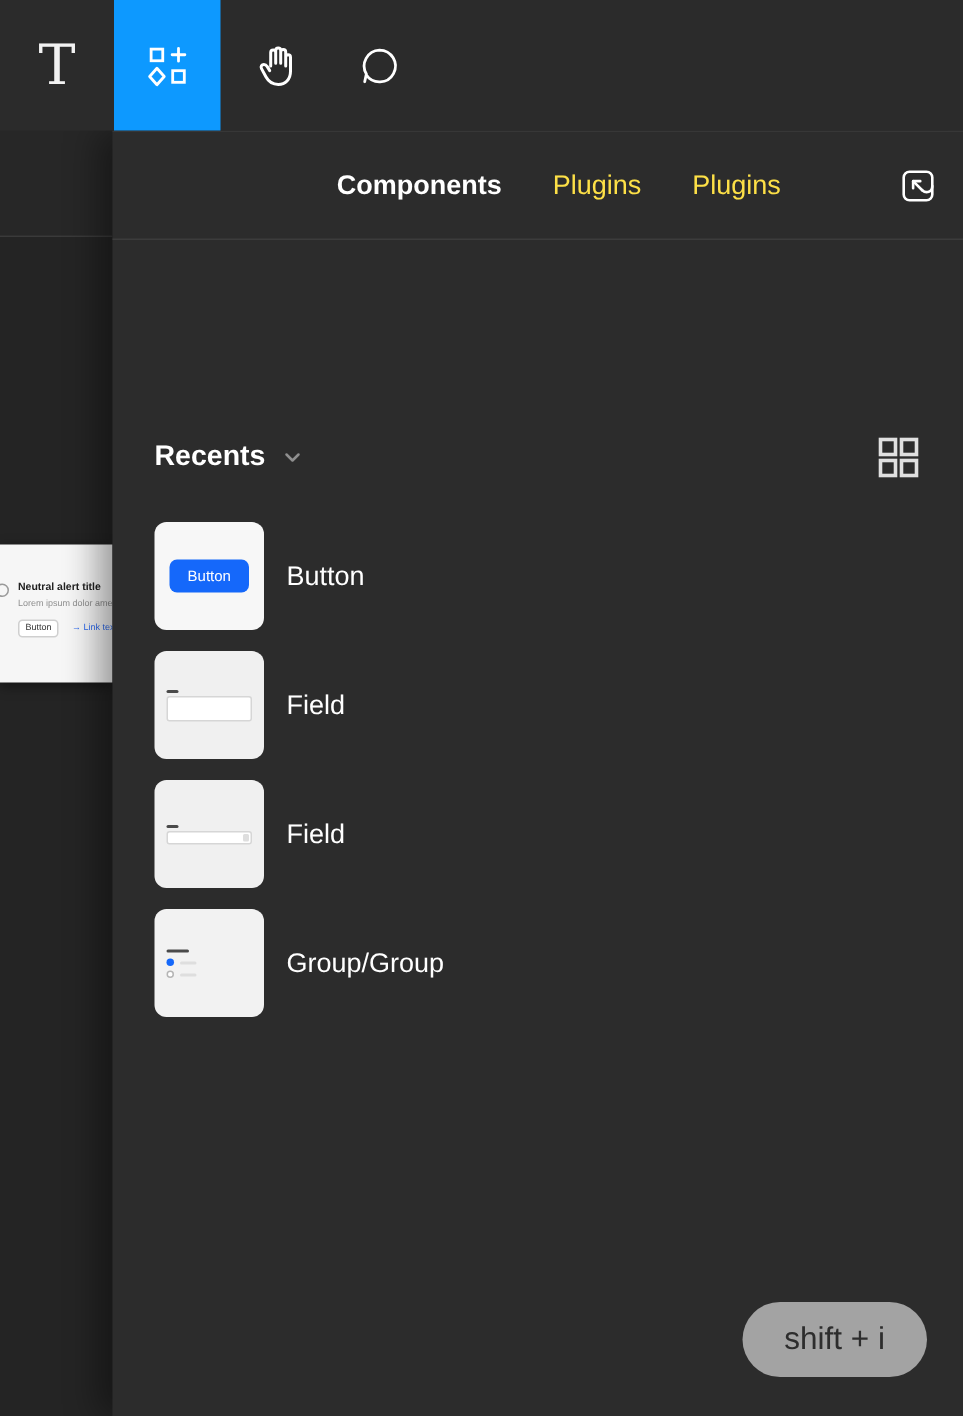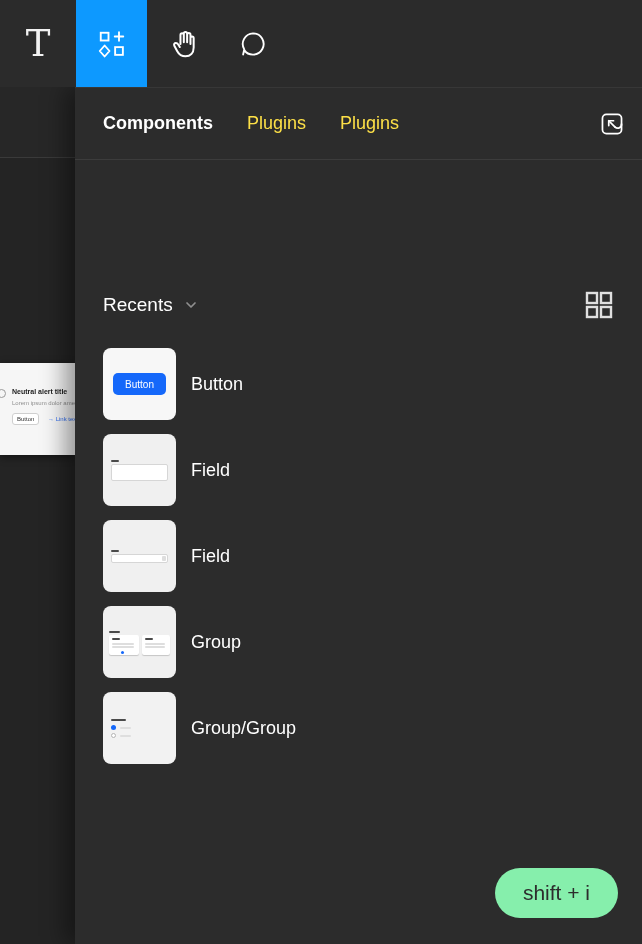--- a/index.html
+++ b/index.html
@@ -26,37 +26,37 @@
   .alert-body { position:absolute; left:12px; top:37px; font-size:6px; color:#8f8f8f; white-space:nowrap; }
   .alert-btn { position:absolute; left:12px; top:50px; font-size:6px; color:#333; background:#fff;
     border:1px solid #cfcfcf; border-radius:3px; padding:2px 4px; white-space:nowrap; }
   .alert-link { position:absolute; left:48px; top:53px; font-size:6px; color:#2e6bf0; white-space:nowrap; }
 
   
   .panel { position:absolute; left:75px; top:87px; width:567px; height:857px; background:#2c2c2c;
     box-shadow:-10px 0 22px rgba(0,0,0,.4); border-top:1px solid #373737; z-index:20; }
 
   .panel-header { position:absolute; left:0; top:0; width:567px; height:72px;
-    border-bottom:1px solid #3c3c3c; display:flex; align-items:center; }
+    border-bottom:1px solid #3c3c3c; display:flex; align-items:center;justify-content:center; }
   .tabs { display:flex; align-items:center; gap:34px; margin-left:28px; }
   .tab { font-size:18px; color:#fde047; cursor:default; }
   .tab.active { color:#ffffff; font-weight:700; }
   .open-window { position:absolute; right:15px; top:21px; width:30px; height:30px;
     display:flex; align-items:center; justify-content:center; }
 
   .search-box { position:absolute; left:28px; top:106px; width:524px; height:64px;
     background:#383838; border-radius:10px; display:flex; align-items:center; padding:0 20px; }
   .search-box svg { flex:0 0 auto; margin-right:18px; }
   .search-box input { flex:1; background:transparent; border:none; outline:none;
     font-size:20px; color:#e5e5e5; font-family:"Liberation Sans", sans-serif; }
   .search-box input::placeholder { color:#8e8e8e; }
 
   .section-row { position:absolute; left:28px; top:201px; width:511px; height:32px;
     display:flex; align-items:center; }
-  .section-title { font-size:19px; font-weight:400; color:#ffffff; }
+  .section-title { font-size:19px; font-weight:700; color:#ffffff; }
   .section-chevron { margin-left:10px; display:flex; align-items:center; }
   .section-view { margin-left:auto; display:flex; align-items:center; }
 
   .item-list { position:absolute; left:28px; top:260px; width:524px;
     display:flex; flex-direction:column; gap:14px; }
   .item-row { display:flex; align-items:center; height:72px; }
   .thumb { position:relative; width:73px; height:72px; border-radius:8px; background:#f0f0f0;
     overflow:hidden; flex:0 0 auto; }
   .item-label { margin-left:15px; font-size:18px; font-weight:500; color:#ffffff; }
 
@@ -70,21 +70,21 @@
   .bar.light { background:#dedede; }
   .chip-blue { position:absolute; background:#1568fa; border-radius:1px; }
   .chip-ghost { position:absolute; background:#fff; border:1px solid #ccc; border-radius:1px; }
   .mini-input { position:absolute; background:#fff; border:1px solid #d6d6d6; border-radius:2px; }
   .mini-card { position:absolute; background:#fff; border-radius:2px; box-shadow:0 1px 1px rgba(0,0,0,.18); }
   .dot-blue { position:absolute; width:3px; height:3px; border-radius:50%; background:#1568fa; }
   .radio-on { position:absolute; width:5px; height:5px; border-radius:50%; background:#1568fa; }
   .radio-off { position:absolute; width:5px; height:5px; border-radius:50%; background:#fff; border:1px solid #b5b5b5; }
 
   .shortcut-badge { position:absolute; right:24px; bottom:26px; height:50px; padding:0 28px;
-    background:#86efac; border-radius:25px; display:flex; align-items:center;
+    background:#a3a3a3; border-radius:25px; display:flex; align-items:center;
     font-size:21px; font-weight:500; color:#2d2d2d; z-index:40; }
 </style>
 </head>
 <body>
 
 <div class="stage">
 
   <div class="canvas">
     <div class="canvas-lower"></div>
     <div class="alert-card">
@@ -153,37 +153,20 @@
       <div class="item-row">
         <div class="thumb">
           <div class="bar dark" style="left:8px; top:30px; width:8px; height:2px;"></div>
           <div class="mini-input" style="left:8px; top:34px; width:57px; height:9px;"></div>
           <div class="bar light" style="left:59px; top:36px; width:4px; height:5px;"></div>
         </div>
         <span class="item-label">Field</span>
       </div>
 
 
-      <div class="item-row">
-        <div class="thumb">
-          <div class="bar dark" style="left:6px; top:25px; width:11px; height:2px;"></div>
-          <div class="mini-card" style="left:6px; top:29px; width:30px; height:20px;">
-            <div class="bar dark" style="left:3px; top:3px; width:8px; height:2px;"></div>
-            <div class="bar light" style="left:3px; top:8px; width:22px; height:1.5px;"></div>
-            <div class="bar light" style="left:3px; top:11px; width:22px; height:1.5px;"></div>
-            <div class="dot-blue" style="left:12px; top:16px;"></div>
-          </div>
-          <div class="mini-card" style="left:39px; top:29px; width:28px; height:20px;">
-            <div class="bar dark" style="left:3px; top:3px; width:8px; height:2px;"></div>
-            <div class="bar light" style="left:3px; top:8px; width:20px; height:1.5px;"></div>
-            <div class="bar light" style="left:3px; top:11px; width:20px; height:1.5px;"></div>
-          </div>
-        </div>
-        <span class="item-label">Group</span>
-      </div>
 
       <div class="item-row">
         <div class="thumb" style="background:#f2f2f2;">
           <div class="bar dark" style="left:8px; top:27px; width:15px; height:2px;"></div>
           <div class="radio-on" style="left:8px; top:33px;"></div>
           <div class="bar light" style="left:17px; top:34.5px; width:11px; height:2px;"></div>
           <div class="radio-off" style="left:8px; top:41px;"></div>
           <div class="bar light" style="left:17px; top:42.5px; width:11px; height:2px;"></div>
         </div>
         <span class="item-label">Group/Group</span>

